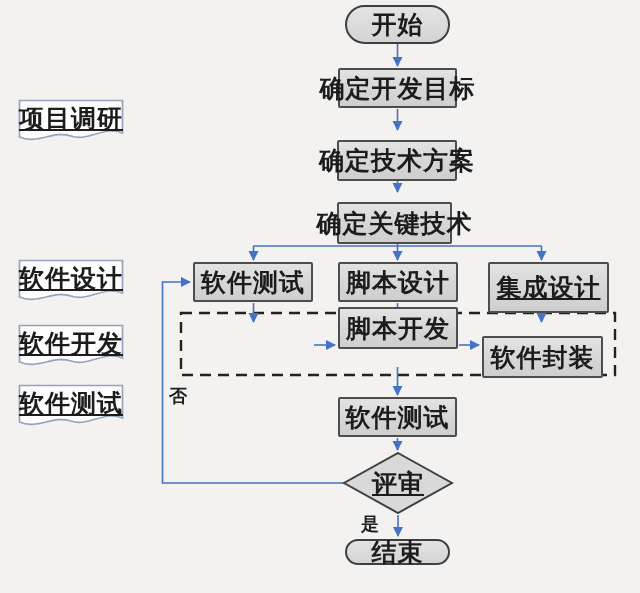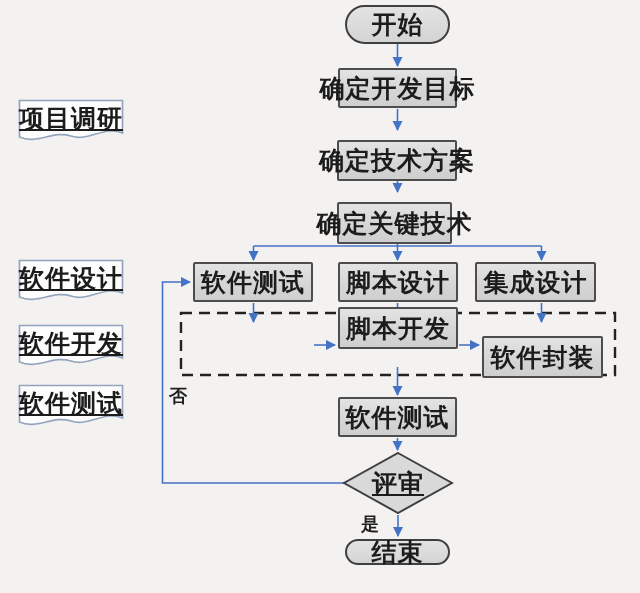--- a/index.html
+++ b/index.html
@@ -95,21 +95,21 @@
   </div>
 
   <div class="node pbox" style="left:193px;top:262px;width:120px;height:40px;">
     <span class="lbl">软件测试</span>
   </div>
 
   <div class="node pbox" style="left:338px;top:262px;width:120px;height:40px;">
     <span class="lbl">脚本设计</span>
   </div>
 
-  <div class="node pbox" style="left:475px;top:262px;width:121px;height:40px;">
+  <div class="node pbox" style="left:488px;top:262px;width:121px;height:51px;text-decoration:underline;">
     <span class="lbl">集成设计</span>
   </div>
 
 
   <div class="node pbox" style="left:338px;top:307px;width:120px;height:42px;">
     <span class="lbl">脚本开发</span>
   </div>
 
   <div class="node pbox" style="left:482px;top:324px;width:121px;height:42px;margin-top:12px;">
     <span class="lbl">软件封装</span>

